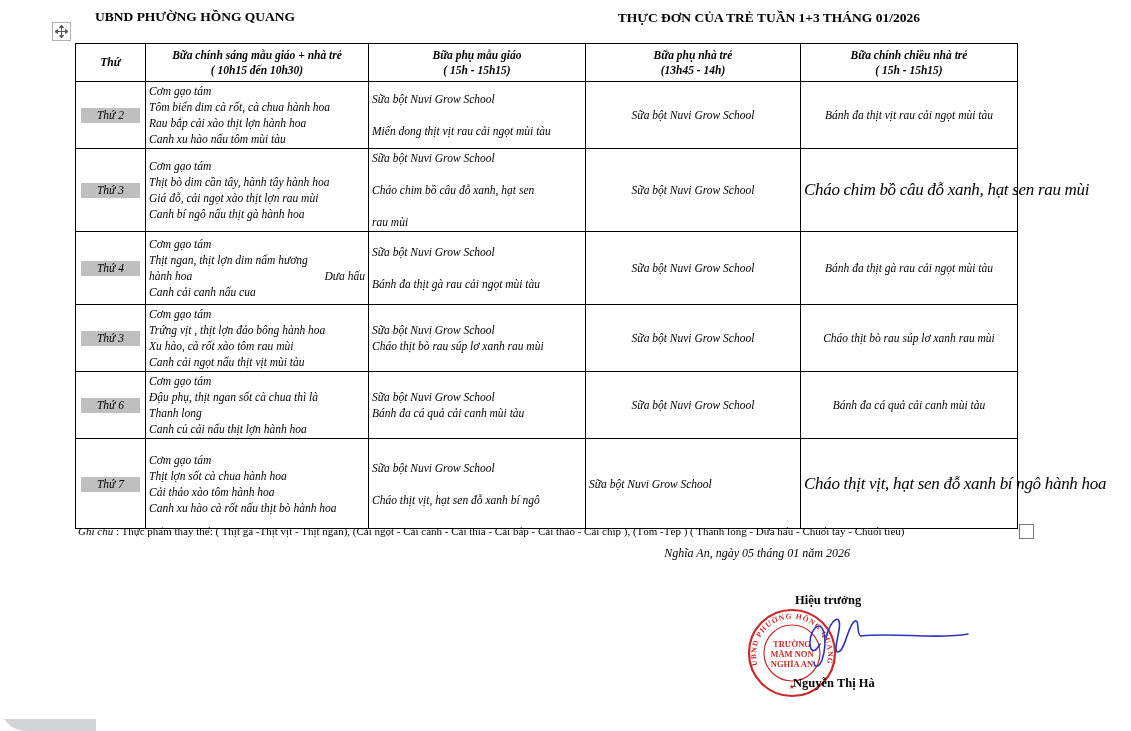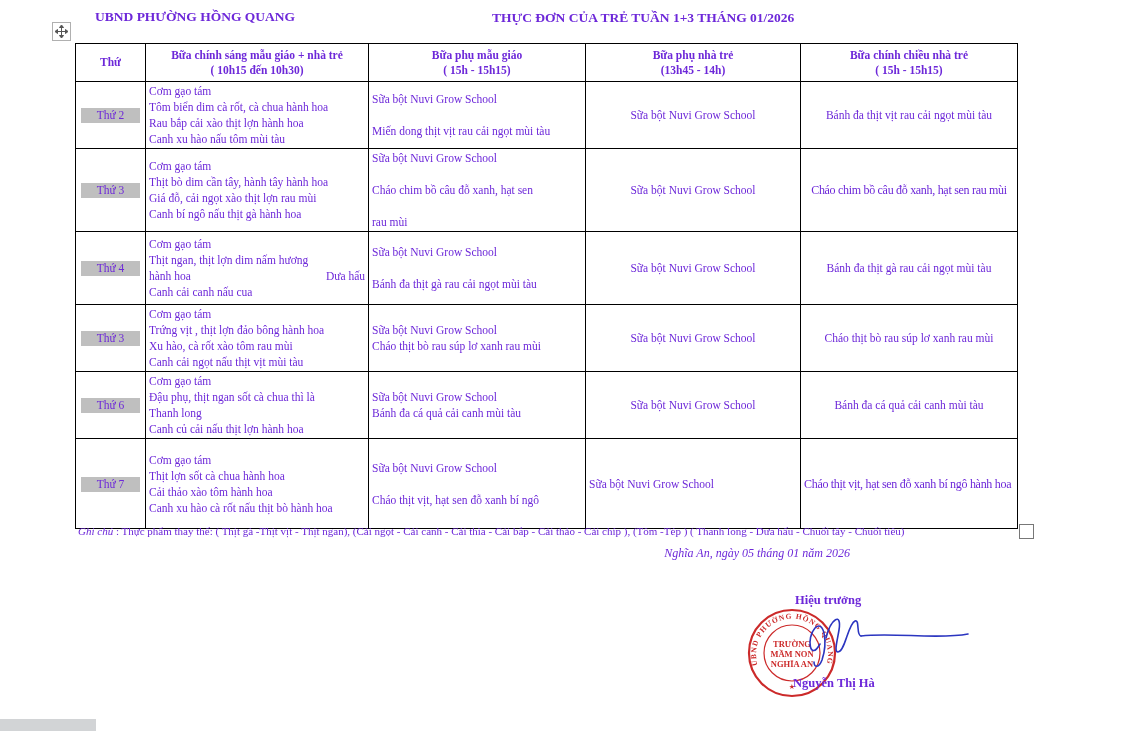--- a/index.html
+++ b/index.html
@@ -1,40 +1,40 @@
 <!DOCTYPE html>
 <html style="--highlight: #bfbfbf; --stamp_red: #cc2a2a; --ink_blue: #2b35c0; --ink_violet: #5a52cc;"><head>
 <meta charset="utf-8">
 <style>
   html,body{margin:0;padding:0;background:#fff;}
   .page{position:relative;width:1131px;height:731px;background:#fff;overflow:hidden;
-        font-family:"Liberation Serif", serif;color:#6d28d9;}
+        font-family:"Liberation Serif", serif;color:#000000;border-radius:26px;}
 
   
   .move-handle{position:absolute;left:52px;top:22px;width:17px;height:17px;
                border:1px solid #b0b0b0;background:#fff;display:flex;align-items:center;justify-content:center;}
 
   
   .org-block{position:absolute;left:95px;top:8px;font-weight:bold;font-size:13.5px;line-height:17px;}
   .org-line2{text-align:center;text-decoration:underline;}
-  .doc-title{position:absolute;left:492px;top:10px;width:440px;text-align:left;
+  .doc-title{position:absolute;left:480px;top:10px;width:440px;text-align:right;
              font-weight:bold;font-size:13.5px;}
 
   
   table.menu{position:absolute;left:75px;top:43px;width:942px;border-collapse:collapse;
-             table-layout:fixed;font-size:11.5px;}
+             table-layout:fixed;font-size:11.5px;font-style:italic;}
   table.menu th, table.menu td{border:1px solid #000;vertical-align:middle;}
   table.menu th{font-weight:bold;font-size:11.5px;line-height:15px;padding:2px;text-align:center;}
   table.menu td{line-height:16px;padding:1px 3px;}
   td.c-day{text-align:center;padding:0;}
   .day-chip{display:inline-block;width:94%;background:var(--highlight,#bfbfbf);
             line-height:15px;font-size:11.5px;}
   td.c-sn, td.c-ma{text-align:center;}
   .ta-left{text-align:left !important;}
-  .tight{font-size:12px;letter-spacing:-0.3px;white-space:nowrap;margin-top:44px;}
+  .tight{font-size:17px;letter-spacing:-0.3px;white-space:nowrap;margin-top:44px;}
   .pos-rel{position:relative;}
   .fruit-note{position:absolute;right:3px;top:36px;line-height:16px;margin-left:20px;}
 
   
   .note-line{position:absolute;left:78px;top:525px;font-size:11px;white-space:nowrap;}
   .note-label{font-style:italic;}
   .corner-box{position:absolute;left:1019px;top:524px;width:13px;height:13px;border:1px solid #777;}
   .date-line{position:absolute;left:500px;top:546px;width:350px;text-align:right;
              font-style:italic;font-size:12px;}
 

